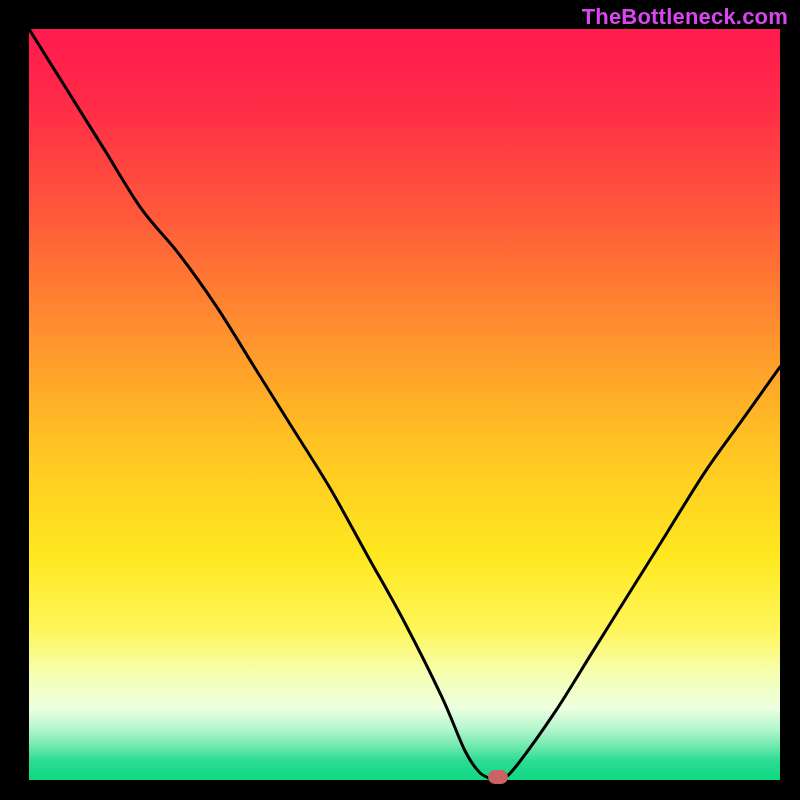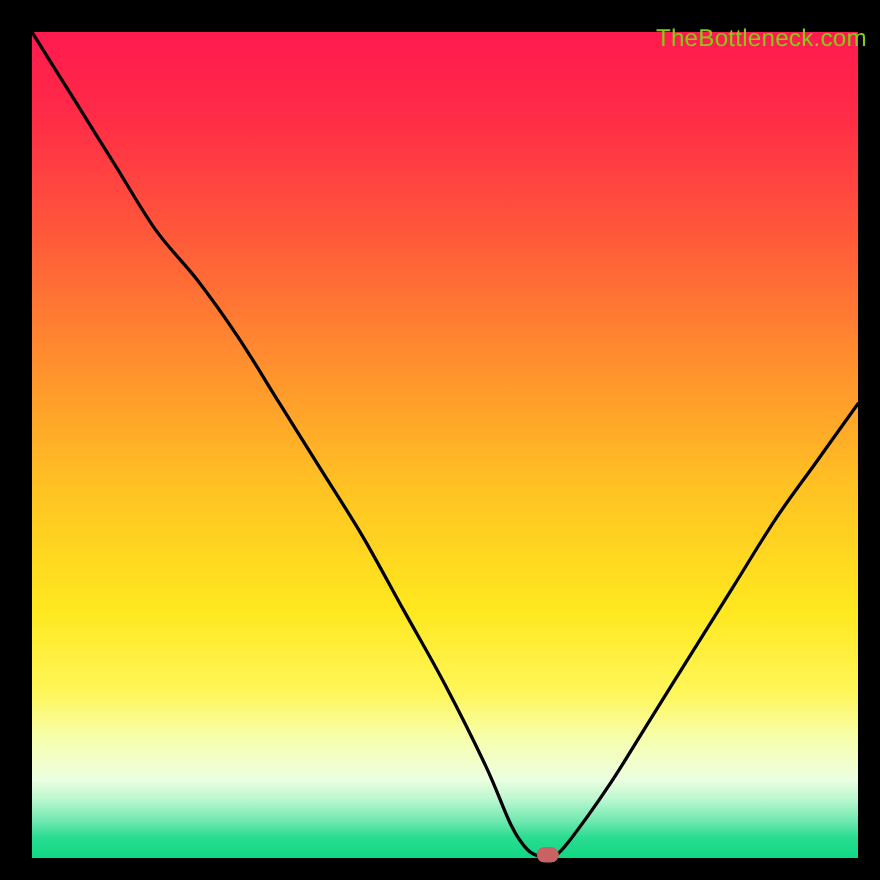--- a/index.html
+++ b/index.html
@@ -12,27 +12,26 @@
   }
   .container {
     position: relative;
     width: 800px;
     height: 800px;
   }
   .watermark {
     position: absolute;
     top: 4px;
     right: 12px;
-    color: #84cc16;
+    color: #d946ef;
     font-family: Arial, Helvetica, sans-serif;
     font-size: 22px;
-    font-weight: normal;
+    font-weight: bold;
     letter-spacing: 0.2px;
     z-index: 10;
-    margin-top: 18px;
   }
   .plot {
     position: absolute;
     left: 29px;
     top: 29px;
     width: 751px;
     height: 751px;
   }
   .plot svg {
     display: block;

